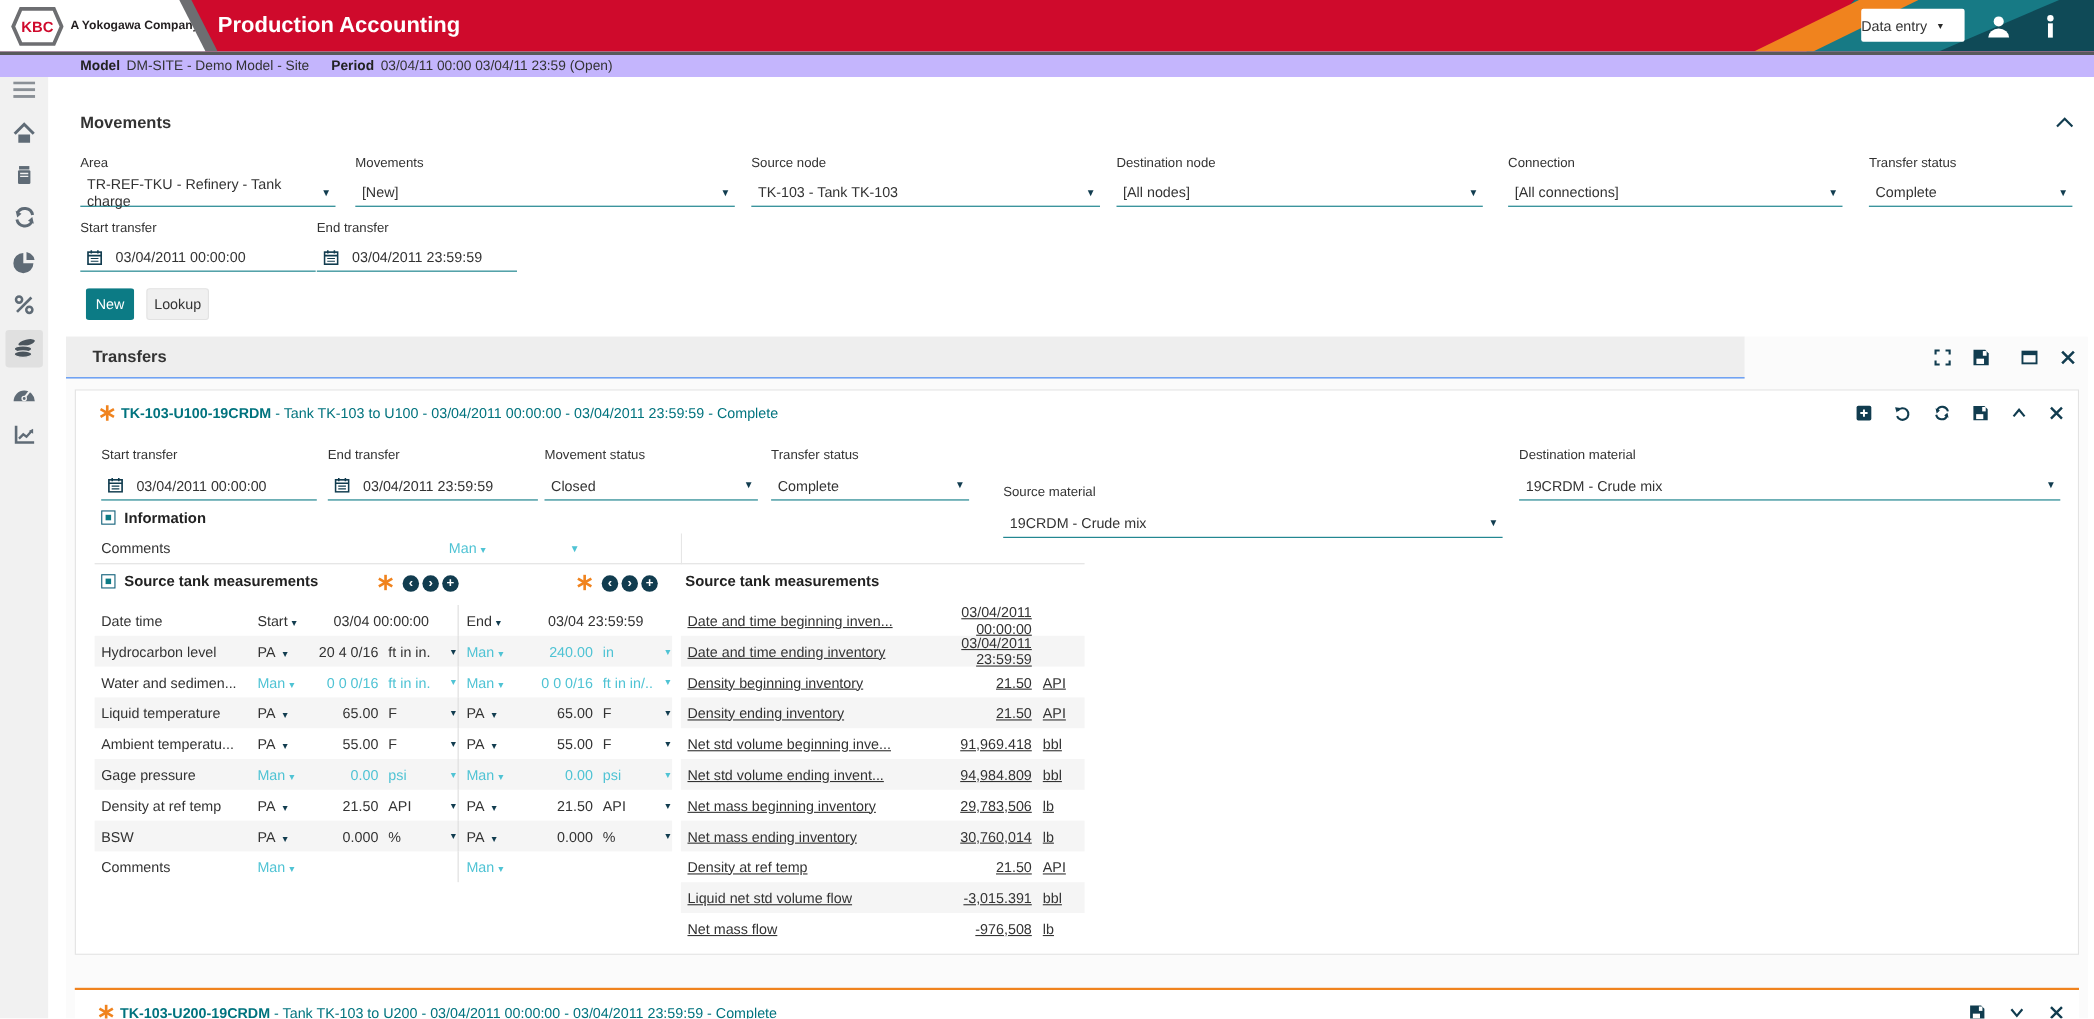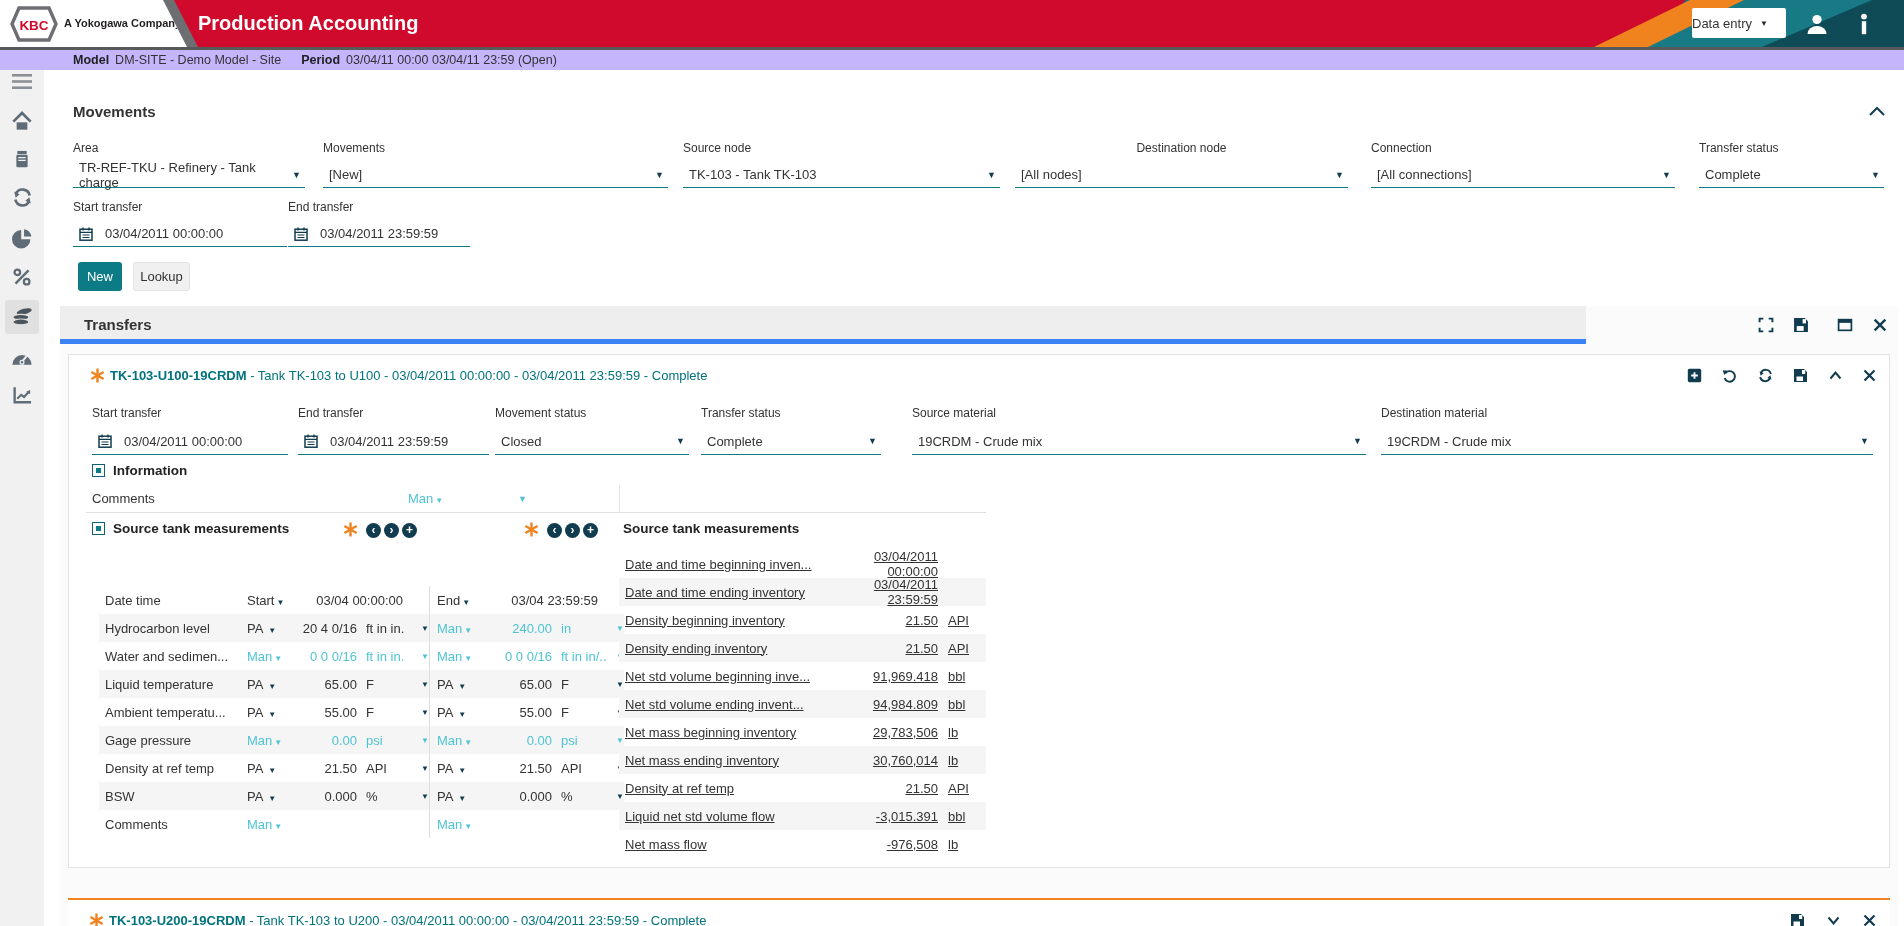--- a/index.html
+++ b/index.html
@@ -52,21 +52,21 @@
   .fdate { border-bottom:1px solid #0c7b85; height:26px; display:flex; align-items:center; gap:12px; font-size:13px;
      color:#333; padding:0 4px 0 6px; }
 
   .btn { position:absolute; height:29px; border-radius:3px; font-size:13px; display:flex; align-items:center;
      justify-content:center; cursor:pointer; font-family:"Liberation Sans",sans-serif; border:1px solid transparent; }
   .btn-primary { background:#0c7b85; color:#fff; }
   .btn-secondary { background:#f0f0f0; color:#333; border-color:#e2e2e2; }
 
   
   .panel { position:absolute; left:16px; top:236px; width:1838px; height:620px; background:#fbfbfb; }
-  .panel-head { position:absolute; left:0; top:0; width:1526px; height:38px; background:#eeeeee; border-bottom:5px solid #3b82f6; }
+  .panel-head { position:absolute; left:0; top:0; width:1526px; height:38px; background:#eeeeee; border-bottom:1px solid #3b82f6; }
   .panel-title { position:absolute; left:24px; top:0; line-height:38px; font-size:15px; font-weight:bold; color:#333; }
   .icon-btn { position:absolute; width:16px; height:16px; top:11px; cursor:pointer; }
 
   .card { position:absolute; left:8px; width:1822px; background:#fff; border:1px solid #e3e3e3; }
   .card1 { top:48px; height:514px; }
   .card2 { top:592px; height:46px; border:none; border-top:2.5px solid #f0831e; border-bottom:2.5px solid #f0831e; }
 
   .rec-head { position:absolute; left:0; top:10px; width:100%; height:24px; }
   .rec-title { position:absolute; left:41px; top:3px; font-size:13px; color:#00737e; white-space:nowrap; }
   .rec-title b { font-weight:bold; }
@@ -89,21 +89,21 @@
   .comments-row .vdiv { position:absolute; left:533px; top:0; height:28px; border-left:1px solid #e6e6e6; }
 
   .mhead { position:absolute; left:17px; top:164px; width:525px; height:24px; }
   .mhead .ttl { position:absolute; left:6px; top:2px; display:flex; gap:8px; align-items:center; font-size:13.5px;
      font-weight:bold; color:#222; }
   .circle { position:absolute; top:4px; width:15px; height:15px; border-radius:50%; background:#113c4f; color:#fff;
      font-size:12px; line-height:14px; text-align:center; cursor:pointer; font-weight:bold; }
   .mhead .ast { top:3px; }
   .sum-title { position:absolute; left:554px; top:166px; font-size:13.5px; font-weight:bold; color:#222; }
 
-  .mtable { position:absolute; left:30px; top:195px; width:525px;margin-top:36px; }
+  .mtable { position:absolute; left:17px; top:195px; width:525px; }
   .mrow { display:flex; height:28px; align-items:center; font-size:13px; }
   .mrow:nth-child(even) { background:#f5f5f5; }
   .mlabel { width:148px; padding-left:6px; color:#333; }
   .mhalf { width:182px; display:flex; align-items:center; height:100%; }
   .mhalf.end { width:195px; border-left:1px solid #ddd; padding-left:7px; }
   .msrc { width:48px; color:#333; cursor:pointer; white-space:nowrap; }
   .msrc .dd { font-size:8px; color:#113c4f; margin-left:2px; }
   .mval { flex:1; text-align:right; color:#333; }
   .munit { width:56px; padding-left:9px; color:#333; white-space:nowrap; overflow:hidden; }
   .mu { width:16px; text-align:right; font-size:8px; color:#113c4f; cursor:pointer; }
@@ -248,21 +248,21 @@
       <span class="dd">▼</span>
     </div>
   </div>
   <div class="ffield" style="left:639px; top:71px; width:317px;">
     <div class="flabel">Source node</div>
     <div class="fselect">
       <span>TK-103 - Tank TK-103</span>
       <span class="dd">▼</span>
     </div>
   </div>
-  <div class="ffield" style="left:971px; top:71px; width:333px;text-align:center;">
+  <div class="ffield" style="left:971px; top:71px; width:333px;">
     <div class="flabel">Destination node</div>
     <div class="fselect">
       <span>[All nodes]</span>
       <span class="dd">▼</span>
     </div>
   </div>
   <div class="ffield" style="left:1327px; top:71px; width:304px;">
     <div class="flabel">Connection</div>
     <div class="fselect">
       <span>[All connections]</span>
@@ -391,21 +391,21 @@
           <span class="dd">▼</span>
         </div>
       </div>
       <div class="rfield ffield" style="left:632px; width:180px;">
         <div class="flabel">Transfer status</div>
         <div class="fselect">
           <span>Complete</span>
           <span class="dd">▼</span>
         </div>
       </div>
-      <div class="rfield ffield" style="left:843px; width:454px;">
+      <div class="rfield ffield" style="left:843px; width:454px;margin-top:34px;">
         <div class="flabel">Source material</div>
         <div class="fselect">
           <span>19CRDM - Crude mix</span>
           <span class="dd">▼</span>
         </div>
       </div>
       <div class="rfield ffield" style="left:1312px; width:492px;">
         <div class="flabel">Destination material</div>
         <div class="fselect">
           <span>19CRDM - Crude mix</span>

